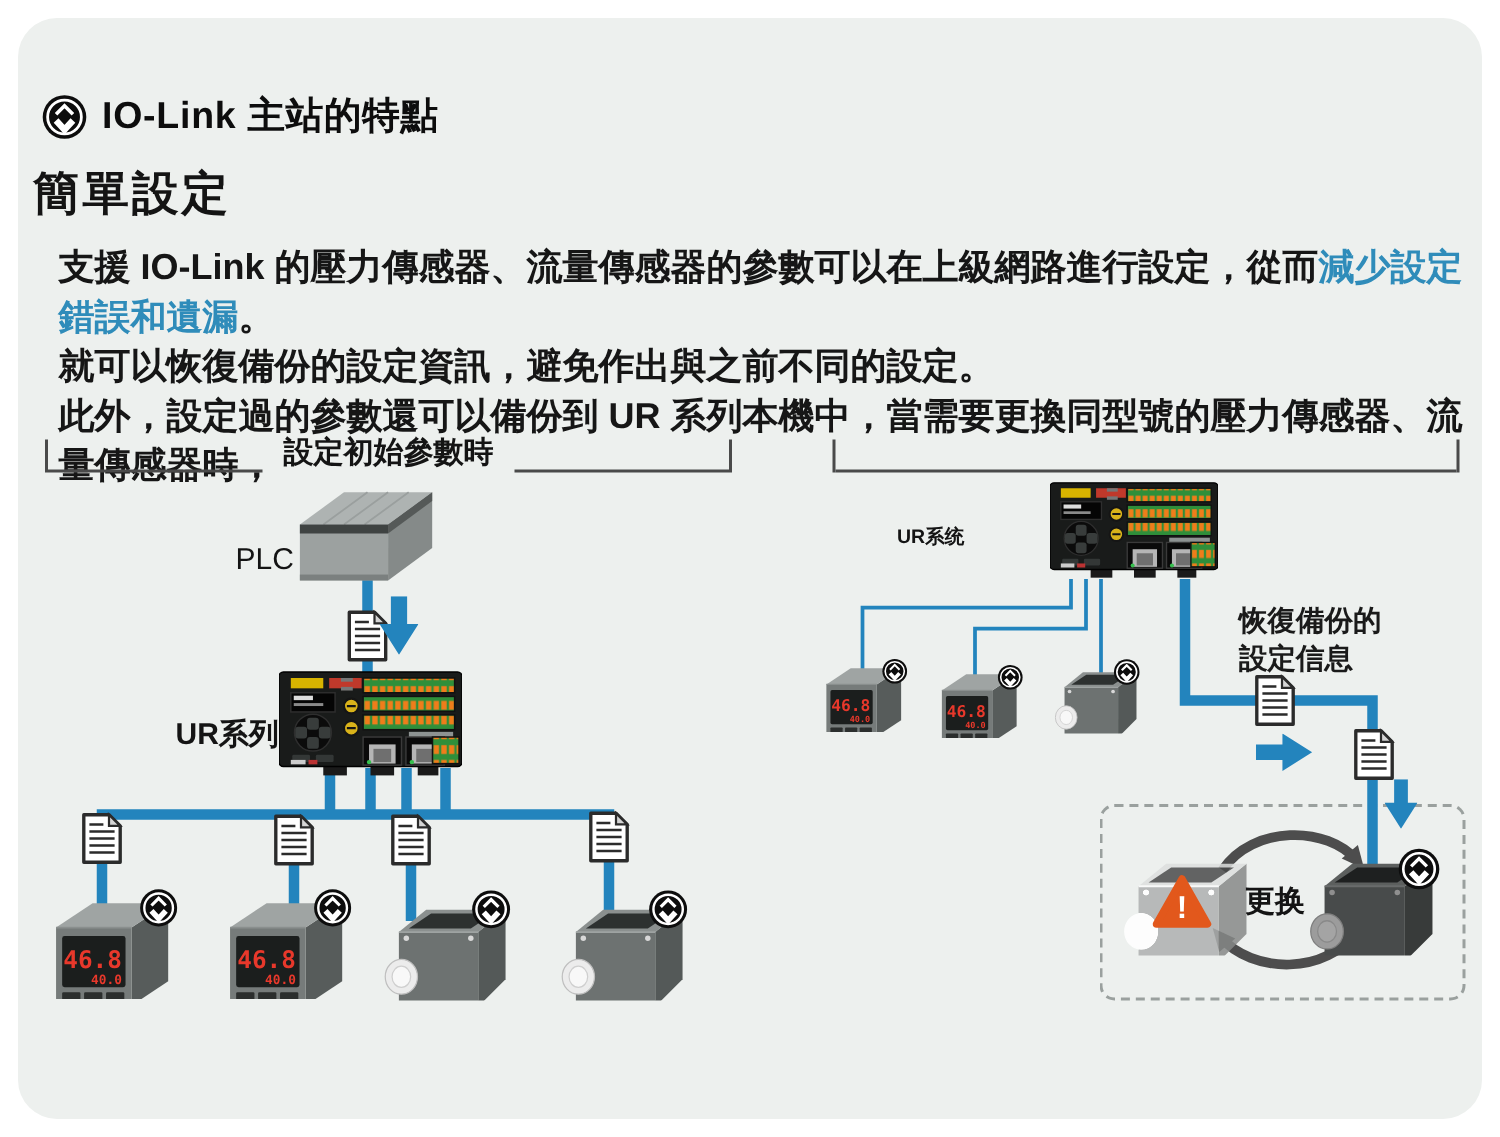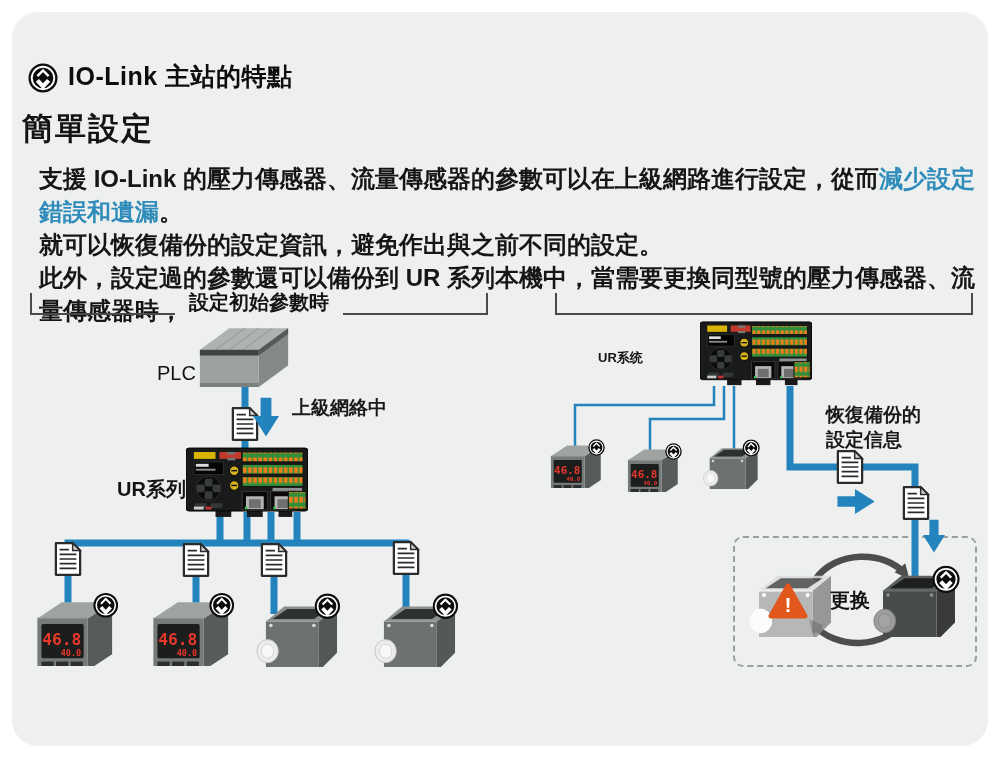--- a/index.html
+++ b/index.html
@@ -218,21 +218,20 @@
     <use href="#sym-plc"></use>
   </svg>
 
 <svg class="abs z2" style="left:231px;top:406px" width="28" height="36" viewBox="0 0 30 38">
     <use href="#sym-doc"></use>
   </svg>
 <svg class="abs z2" style="left:253px;top:397px" width="26" height="40" viewBox="0 0 24 36">
     <use href="#sym-arrow-down"></use>
   </svg>
 <div class="note" style="left:292px;top:395px">
-  <div>上級網絡中</div>
 </div>
 
 <div class="lbl bold" style="left:117px;top:476px">UR系列</div>
 <svg class="abs z2" style="left:186px;top:446px" width="122" height="73" viewBox="0 0 124 74">
     <use href="#sym-ur"></use>
   </svg>
 
 <svg class="abs z2" style="left:54px;top:541px" width="28" height="36" viewBox="0 0 30 38">
     <use href="#sym-doc"></use>
   </svg>

